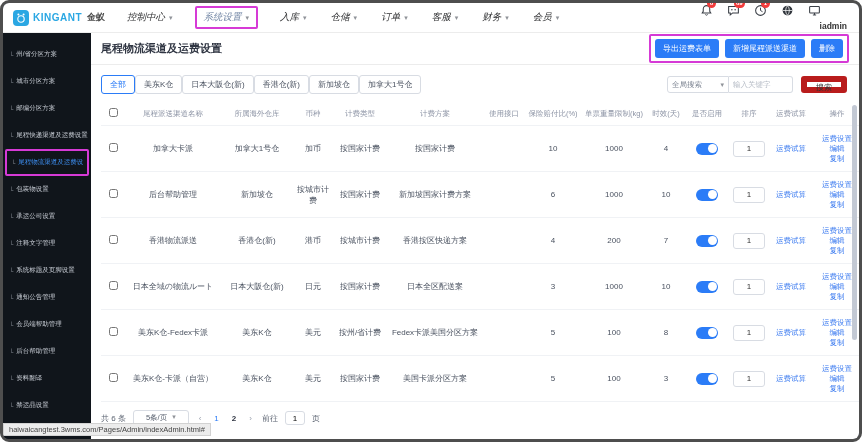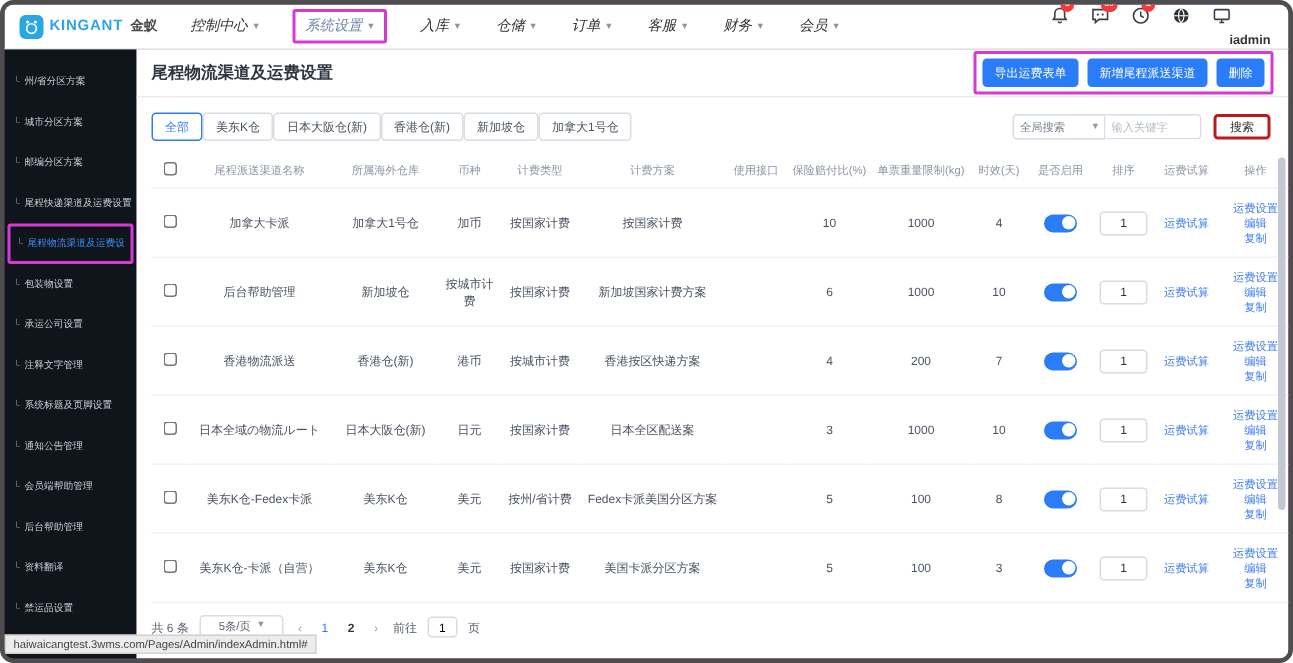--- a/index.html
+++ b/index.html
@@ -1,17 +1,17 @@
 <!DOCTYPE html>
 <html><head>
 <meta charset="utf-8">
 <style>
   html,body{margin:0;padding:0;background:#fff;font-family:"Liberation Sans","DejaVu Sans",sans-serif;}
   .window{position:relative;width:862px;height:442px;box-sizing:border-box;border:3px solid #4e4e4e;
-    border-radius:9px;overflow:hidden;background:#701a75;margin:0 auto;}
+    border-radius:9px;overflow:hidden;background:#0f172a;margin:0 auto;}
   
   .topbar{height:30px;display:flex;align-items:center;padding:0 10px;background:#fff;
     border-bottom:1px solid #ececec;box-sizing:border-box;}
   .logo{display:flex;align-items:center;gap:4px;margin-right:22px;}
   .logo-badge{width:16px;height:16px;border-radius:4px;background:#2aa7e3;display:flex;
     align-items:center;justify-content:center;flex-shrink:0;}
   .brand{font-size:10px;font-weight:bold;color:#2aa7e3;letter-spacing:.5px;}
   .brand-suffix{font-size:9px;font-weight:bold;color:#4a4a4a;margin-left:1px;}
   .nav{display:flex;align-items:center;gap:24px;font-size:9.5px;color:#303133;}
   .nav-item{display:flex;align-items:center;gap:4px;cursor:pointer;white-space:nowrap;font-style:italic;}
@@ -48,21 +48,21 @@
   .filter-btn{font-size:8px;color:#4a5260;border:1px solid #d8dce3;border-radius:3px;
     padding:3px 8px;background:#fff;cursor:pointer;white-space:nowrap;font-family:inherit;}
   .filter-btn.active{color:#2b7cf7;border-color:#2b7cf7;}
   .search-cluster{display:flex;align-items:center;}
   .scope-select{display:flex;align-items:center;justify-content:space-between;width:62px;height:17px;
     border:1px solid #d8dce3;border-radius:3px 0 0 3px;font-size:7.5px;color:#7a8290;
     padding:0 4px;box-sizing:border-box;cursor:pointer;background:#fff;}
   .keyword-input{width:64px;height:17px;border:1px solid #d8dce3;border-left:none;border-radius:0 3px 3px 0;
     font-size:7.5px;padding:0 4px;box-sizing:border-box;color:#333;font-family:inherit;}
   .keyword-input::placeholder{color:#b6bcc6;}
-  .search-btn{margin-left:8px;height:17px;font-size:8px;border:2px solid #b91c1c;background:#fff;
+  .search-btn{margin-left:8px;height:17px;font-size:8px;border:6px solid #b91c1c;background:#fff;
     border-radius:3px;padding:0 9px;color:#333;cursor:pointer;font-family:inherit;}
   
   .table-wrap{padding:0 12px 0 10px;}
   table{width:100%;border-collapse:collapse;table-layout:fixed;}
   thead th{font-weight:normal;color:#8d94a5;font-size:7.5px;padding:6px 2px;text-align:center;
     border-bottom:1px solid #f0f2f5;white-space:nowrap;overflow:hidden;}
   tbody td{text-align:center;padding:0 2px;border-bottom:1px solid #f0f2f5;height:45px;
     font-size:8px;color:#4a5260;overflow:hidden;}
   input[type=checkbox]{width:9px;height:9px;margin:0;cursor:pointer;}
   .link{color:#3a7af0;cursor:pointer;font-size:7.5px;text-decoration:none;}

